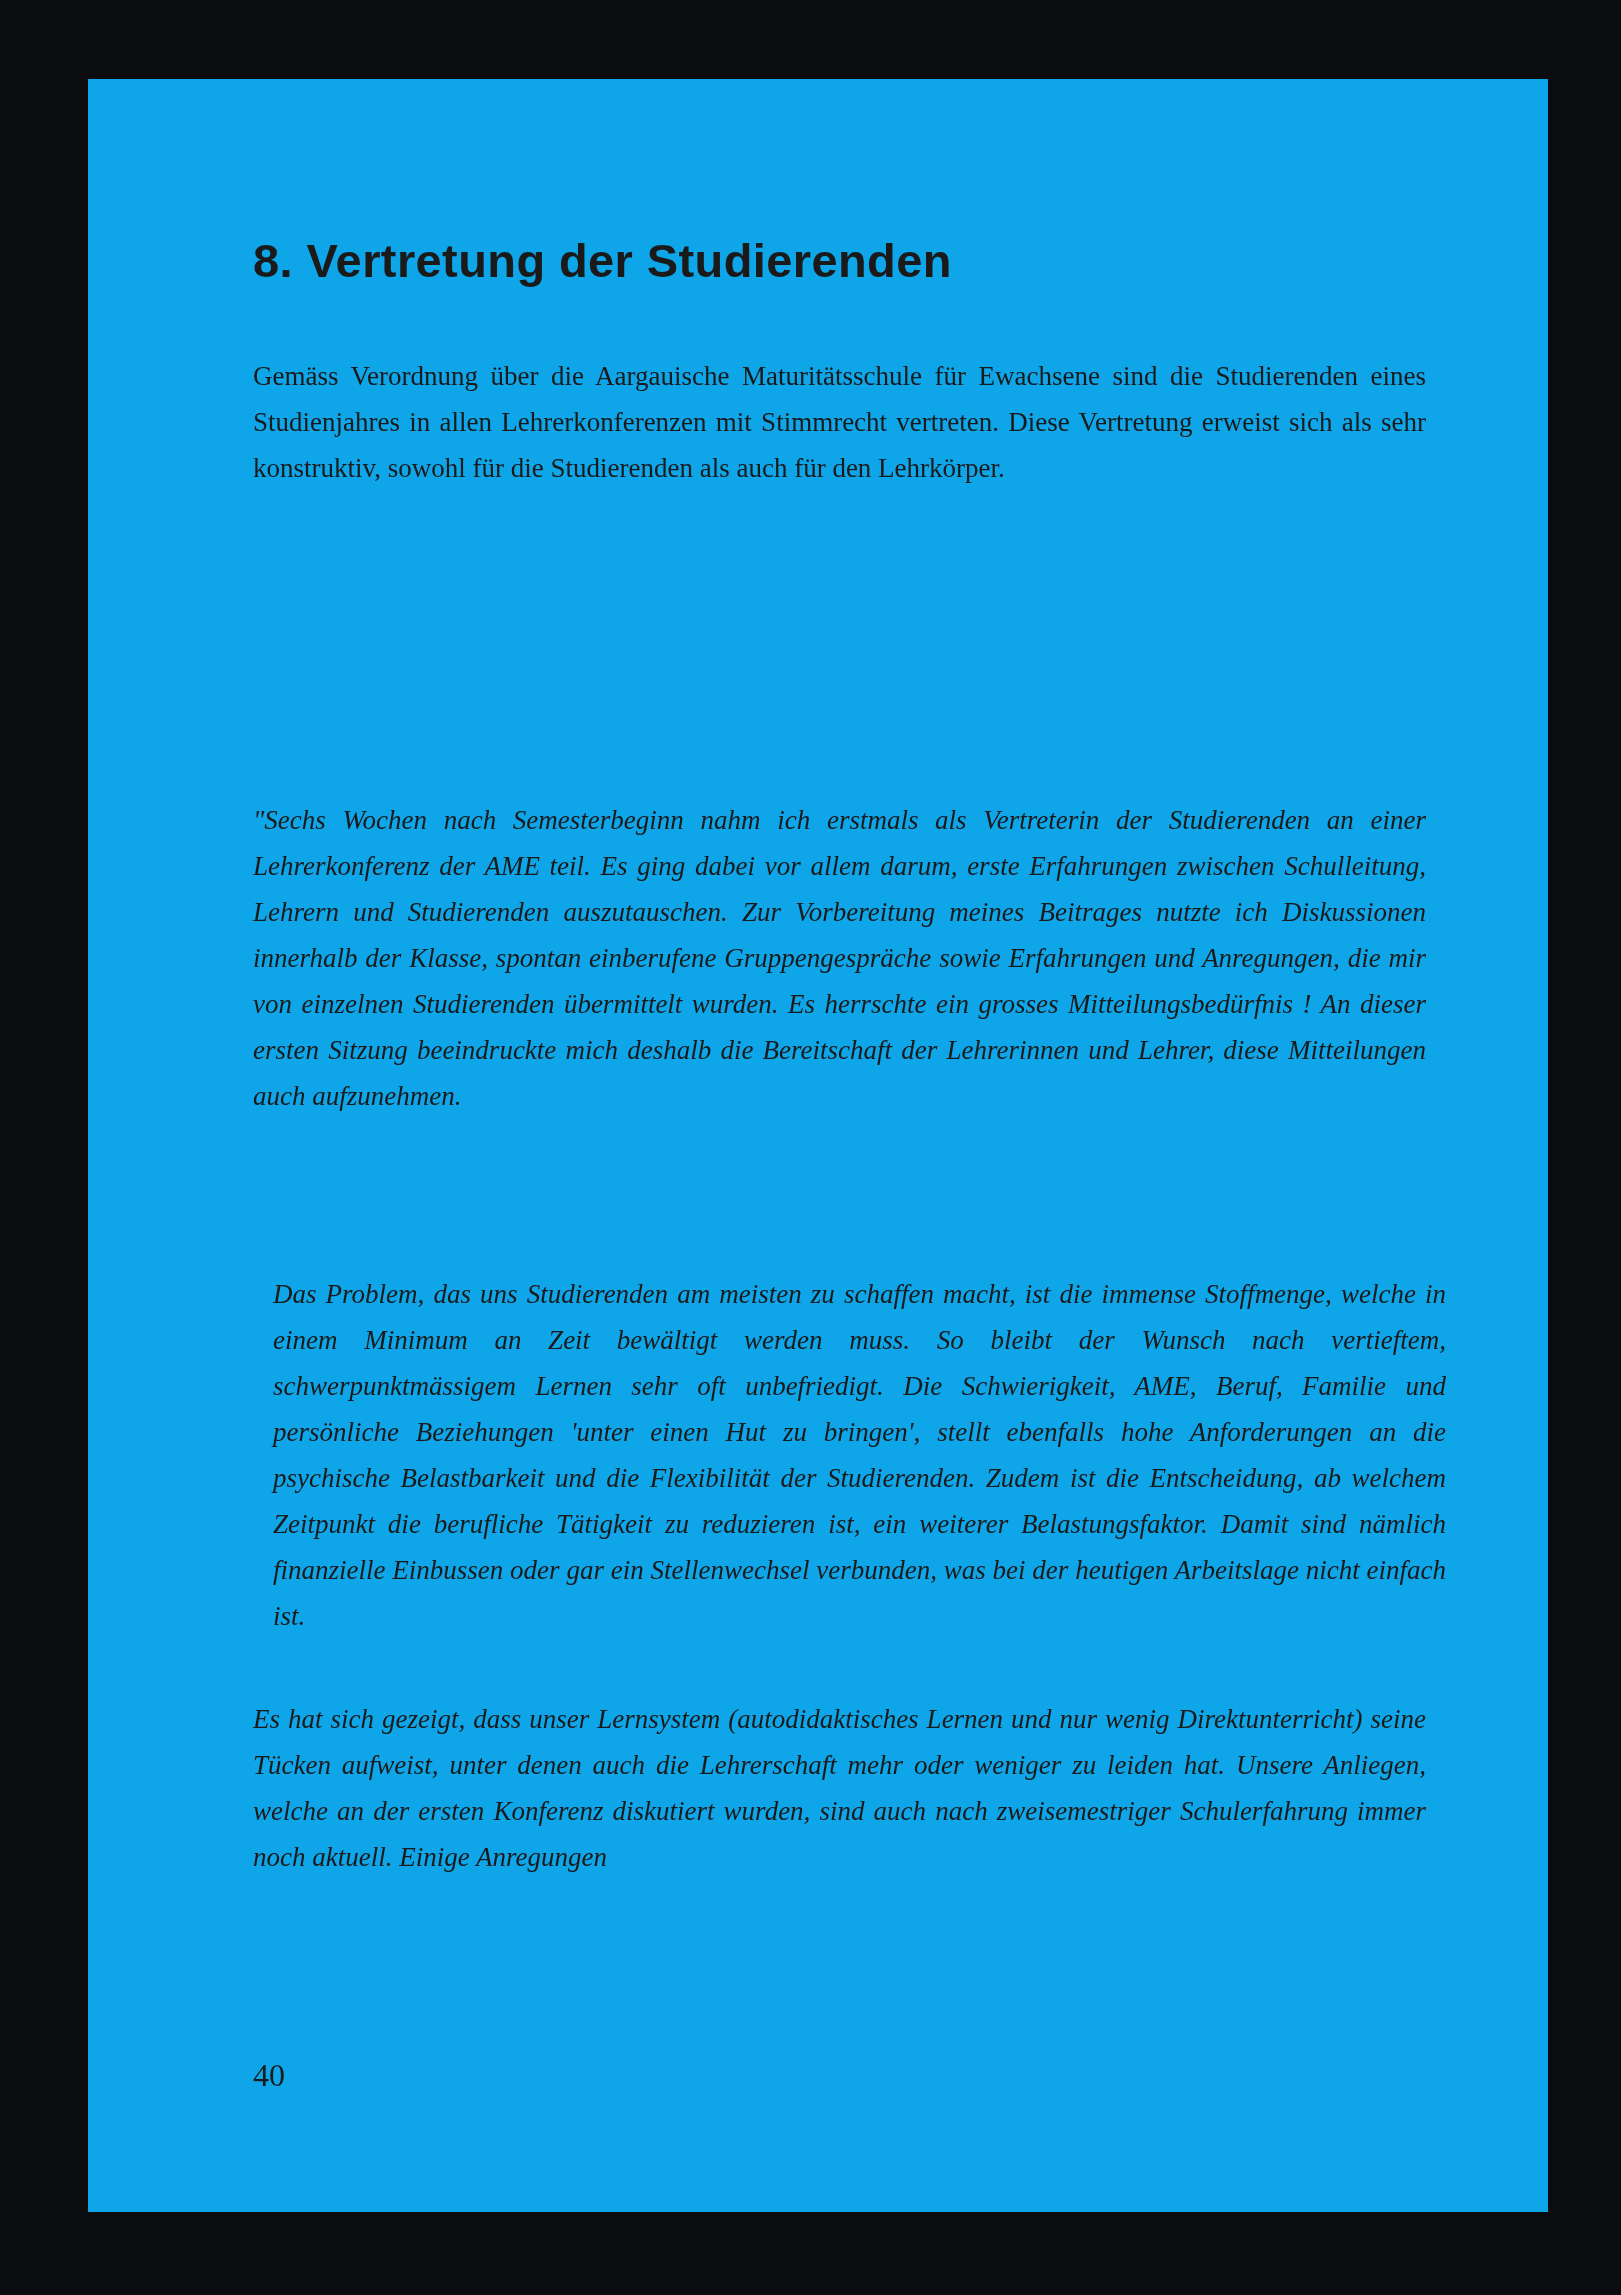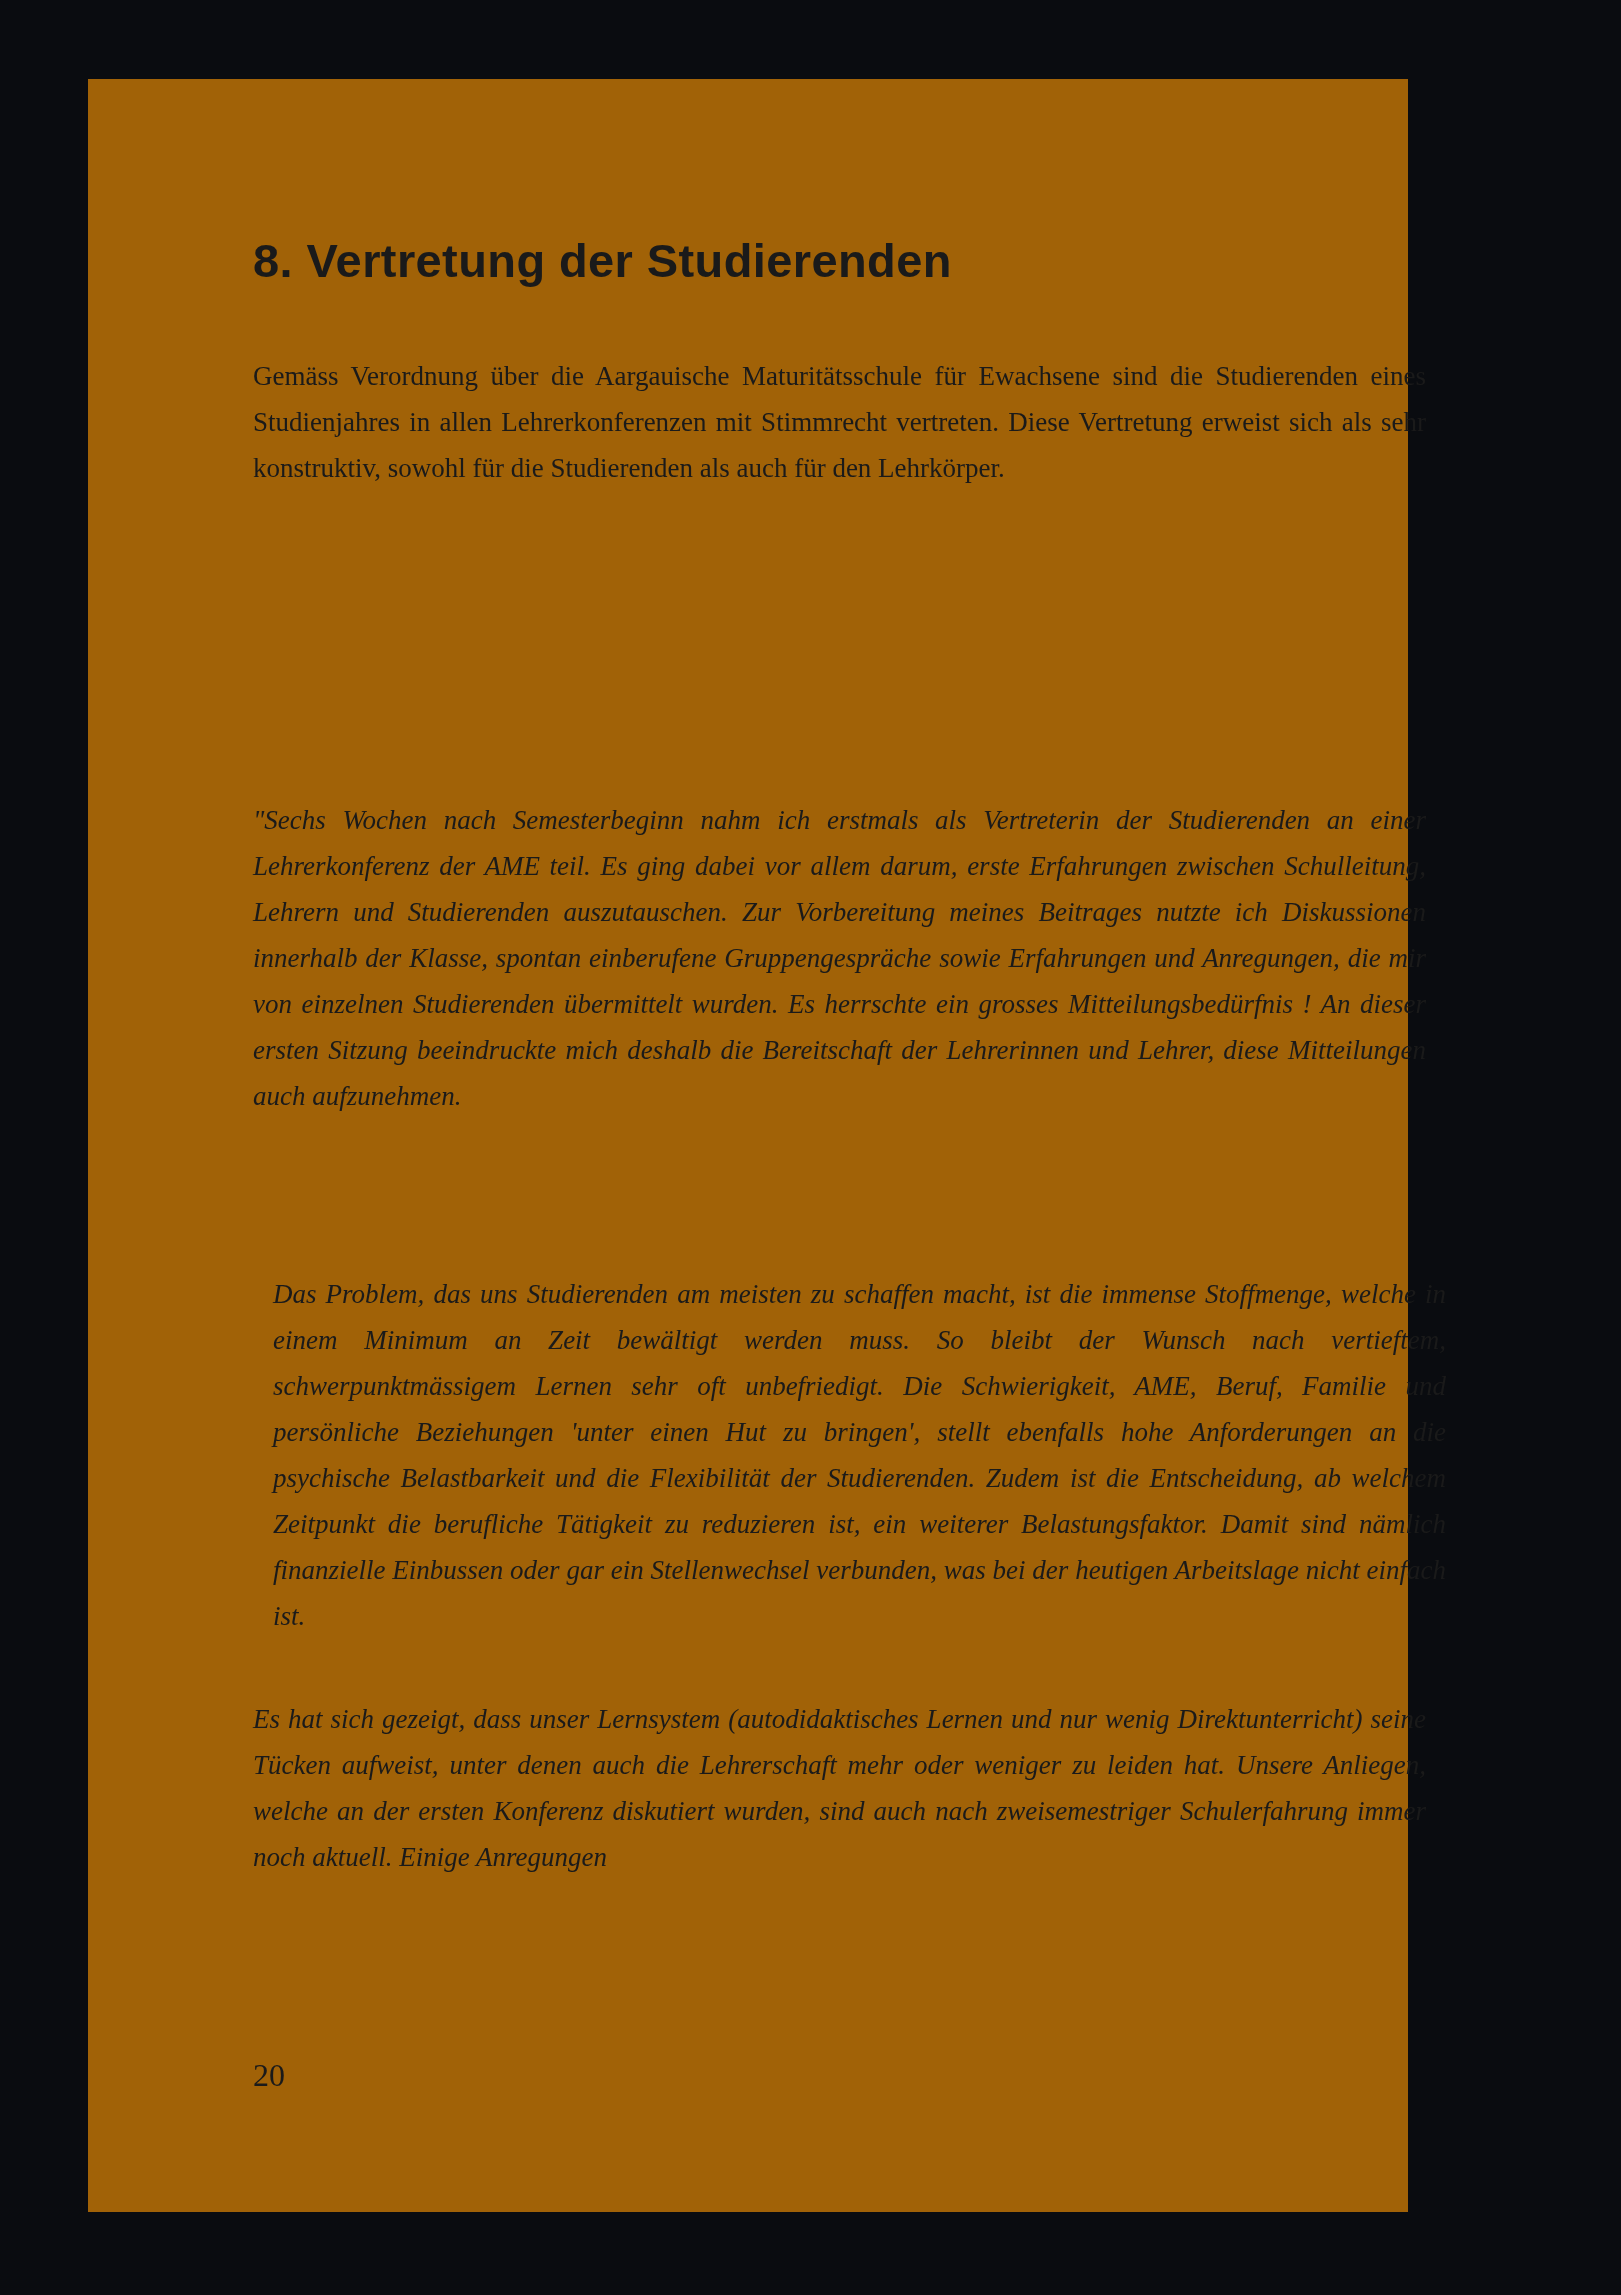--- a/index.html
+++ b/index.html
@@ -10,23 +10,23 @@
     body {
       width: 1622px;
       height: 2295px;
       position: relative;
       overflow: hidden;
     }
     .page {
       position: absolute;
       left: 88px;
       top: 79px;
-      width: 1320px;
+      width: 1460px;
       height: 2133px;
-      background: #a16207;
+      background: #0ea5e9;
     }
     .title {
       position: absolute;
       left: 165px;
       top: 154px;
       margin: 0;
       font-family: "Liberation Sans", sans-serif;
       font-weight: bold;
       font-size: 47px;
       letter-spacing: 0.4px;
@@ -70,15 +70,15 @@
 
   <p class="para p1">Gemäss Verordnung über die Aargauische Maturitätsschule für Ewachsene sind die Studierenden eines Studienjahres in allen Lehrerkonferenzen mit Stimmrecht vertreten. Diese Vertretung erweist sich als sehr konstruktiv, sowohl für die Studierenden als auch für den Lehrkörper.</p>
 
 
   <p class="para italic p3">"Sechs Wochen nach Semesterbeginn nahm ich erstmals als Vertreterin der Studierenden an einer Lehrerkonferenz der AME teil. Es ging dabei vor allem darum, erste Erfahrungen zwischen Schulleitung, Lehrern und Studierenden auszutauschen. Zur Vorbereitung meines Beitrages nutzte ich Diskussionen innerhalb der Klasse, spontan einberufene Gruppengespräche sowie Erfahrungen und Anregungen, die mir von einzelnen Studierenden übermittelt wurden. Es herrschte ein grosses Mitteilungsbedürfnis ! An dieser ersten Sitzung beeindruckte mich deshalb die Bereitschaft der Lehrerinnen und Lehrer, diese Mitteilungen auch aufzunehmen.</p>
 
   <p class="para italic p4">Das Problem, das uns Studierenden am meisten zu schaffen macht, ist die immense Stoffmenge, welche in einem Minimum an Zeit bewältigt werden muss. So bleibt der Wunsch nach vertieftem, schwerpunktmässigem Lernen sehr oft unbefriedigt. Die Schwierigkeit, AME, Beruf, Familie und persönliche Beziehungen 'unter einen Hut zu bringen', stellt ebenfalls hohe Anforderungen an die psychische Belastbarkeit und die Flexibilität der Studierenden. Zudem ist die Entscheidung, ab welchem Zeitpunkt die berufliche Tätigkeit zu reduzieren ist, ein weiterer Belastungsfaktor. Damit sind nämlich finanzielle Einbussen oder gar ein Stellenwechsel verbunden, was bei der heutigen Arbeitslage nicht einfach ist.</p>
 
   <p class="para italic p5">Es hat sich gezeigt, dass unser Lernsystem (autodidaktisches Lernen und nur wenig Direktunterricht) seine Tücken aufweist, unter denen auch die Lehrerschaft mehr oder weniger zu leiden hat. Unsere Anliegen, welche an der ersten Konferenz diskutiert wurden, sind auch nach zweisemestriger Schulerfahrung immer noch aktuell. Einige Anregungen</p>
 
-  <div class="page-number">20</div>
+  <div class="page-number">40</div>
 </div>
 
 
 </body></html>

